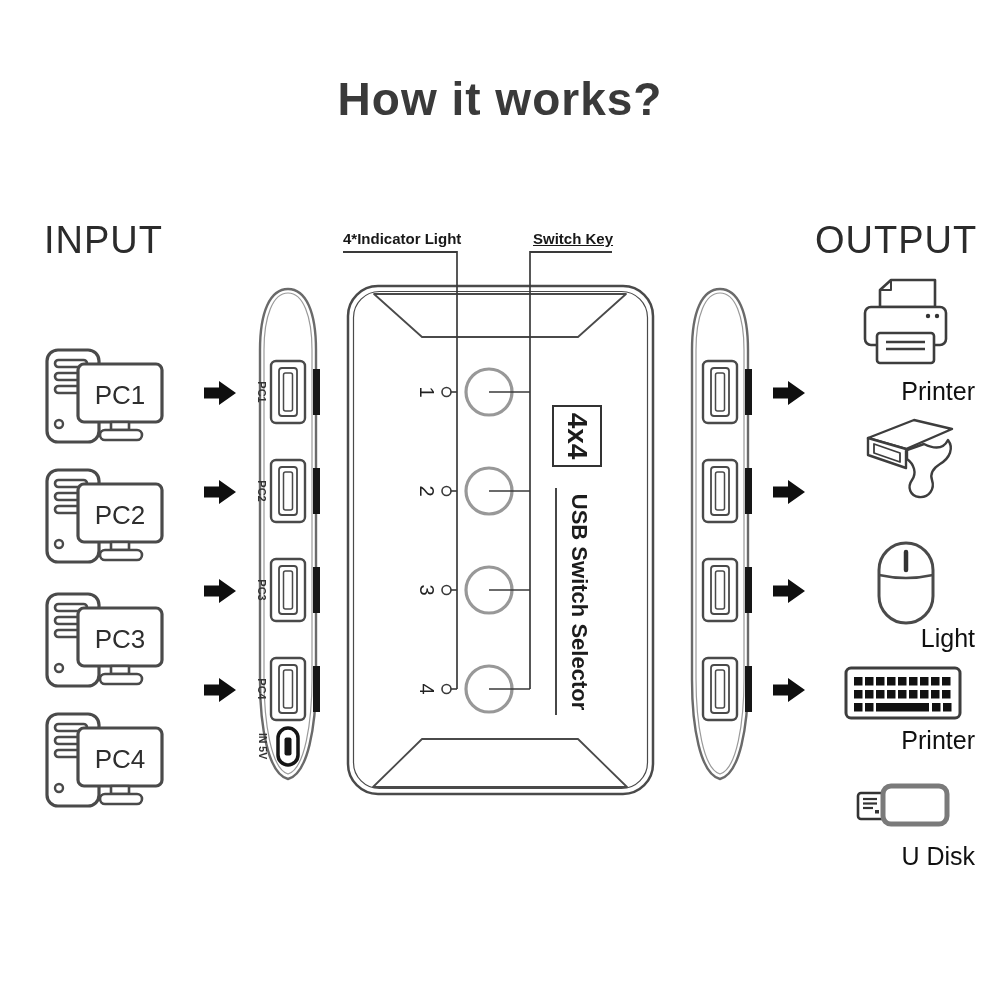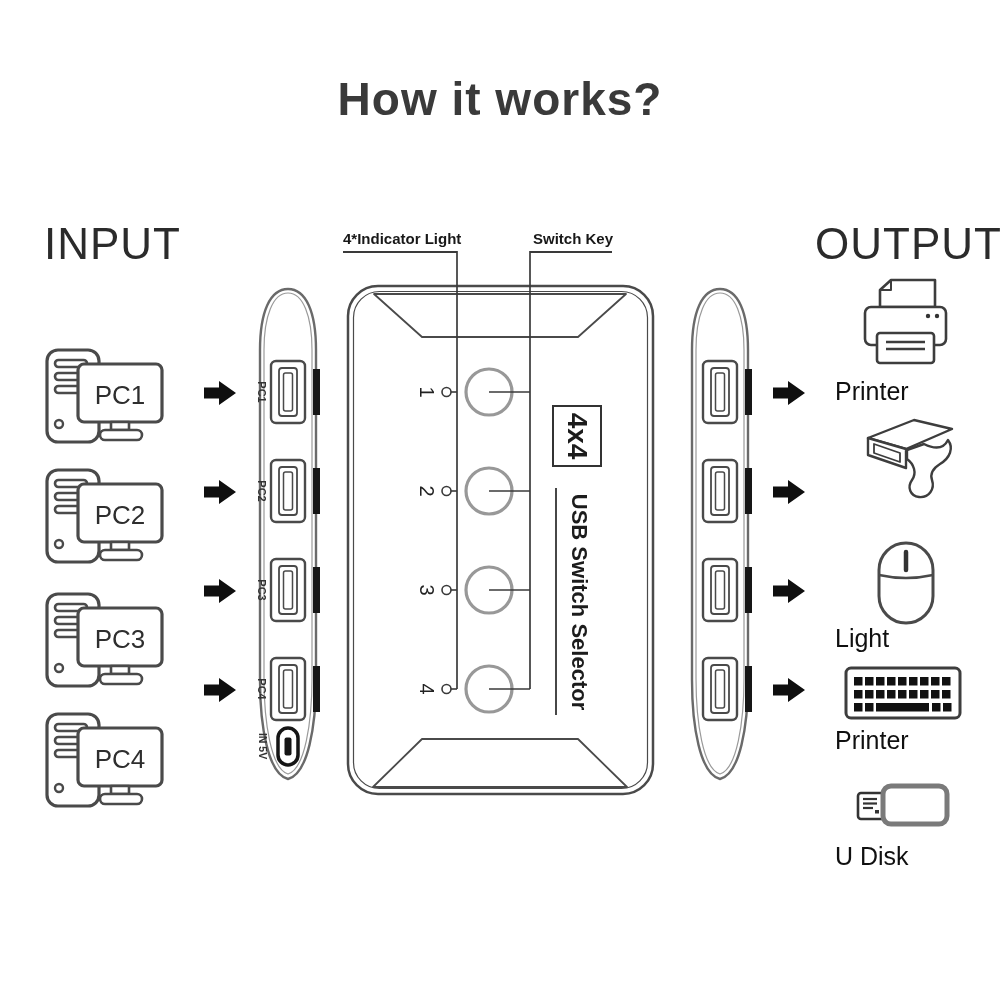--- a/index.html
+++ b/index.html
@@ -1,39 +1,39 @@
 <!DOCTYPE html>
 <html><head>
 <meta charset="utf-8">
 <style>
   html,body{margin:0;padding:0;background:#ffffff;}
   #canvas{position:relative;width:1000px;height:1000px;background:#ffffff;overflow:hidden;
           font-family:"Liberation Sans", sans-serif;}
   .abs{position:absolute;}
   .title{left:0;right:0;top:72px;text-align:center;font-size:46px;font-weight:700;color:#3a3a3a;letter-spacing:1px;}
-  .heading{font-size:44px;font-weight:500;color:#2b2b2b;letter-spacing:1px;}
+  .heading{font-size:38px;font-weight:500;color:#2b2b2b;letter-spacing:1px;}
   .callout{font-size:15px;font-weight:700;color:#181818;white-space:nowrap;}
   .uline{height:2px;background:#3a3a3a;}
-  .devlabel{width:140px;text-align:left;font-size:25px;font-weight:500;color:#101010;}
+  .devlabel{width:140px;text-align:right;font-size:25px;font-weight:500;color:#101010;}
   svg{display:block;}
   svg text{font-family:"Liberation Sans", sans-serif;}
 </style>
 </head>
 <body>
 
 <div id="canvas">
 
   <div class="abs title">How it works?</div>
 
   <div class="abs heading" style="left:44px;top:219px;">INPUT</div>
   <div class="abs heading" style="left:815px;top:219px;">OUTPUT</div>
 
   <div class="abs callout" style="left:343px;top:230px;text-align:right;">4*Indicator Light</div>
   <div class="abs uline" style="left:343px;top:251px;width:114px;"></div>
-  <div class="abs callout" style="left:533px;top:230px;">Switch Key</div>
+  <div class="abs callout" style="left:533px;top:230px;text-decoration:underline;">Switch Key</div>
   <div class="abs uline" style="left:530px;top:251px;width:82px;"></div>
 
   <svg class="abs" style="left:44px;top:346px;" width="122" height="100" viewBox="0 0 122 100">
     <g fill="#ffffff" stroke="#4a4a4a" stroke-width="3.2" stroke-linejoin="round" stroke-linecap="round">
       <rect x="3" y="4" width="52" height="92" rx="11"></rect>
       <rect x="11" y="14" width="32" height="7" rx="3.5" stroke-width="2.6"></rect>
       <rect x="11" y="27" width="32" height="7" rx="3.5" stroke-width="2.6"></rect>
       <rect x="11" y="40" width="32" height="7" rx="3.5" stroke-width="2.6"></rect>
       <circle cx="15" cy="78" r="4" stroke-width="2.4"></circle>
       <rect x="34" y="18" width="84" height="58" rx="6"></rect>

